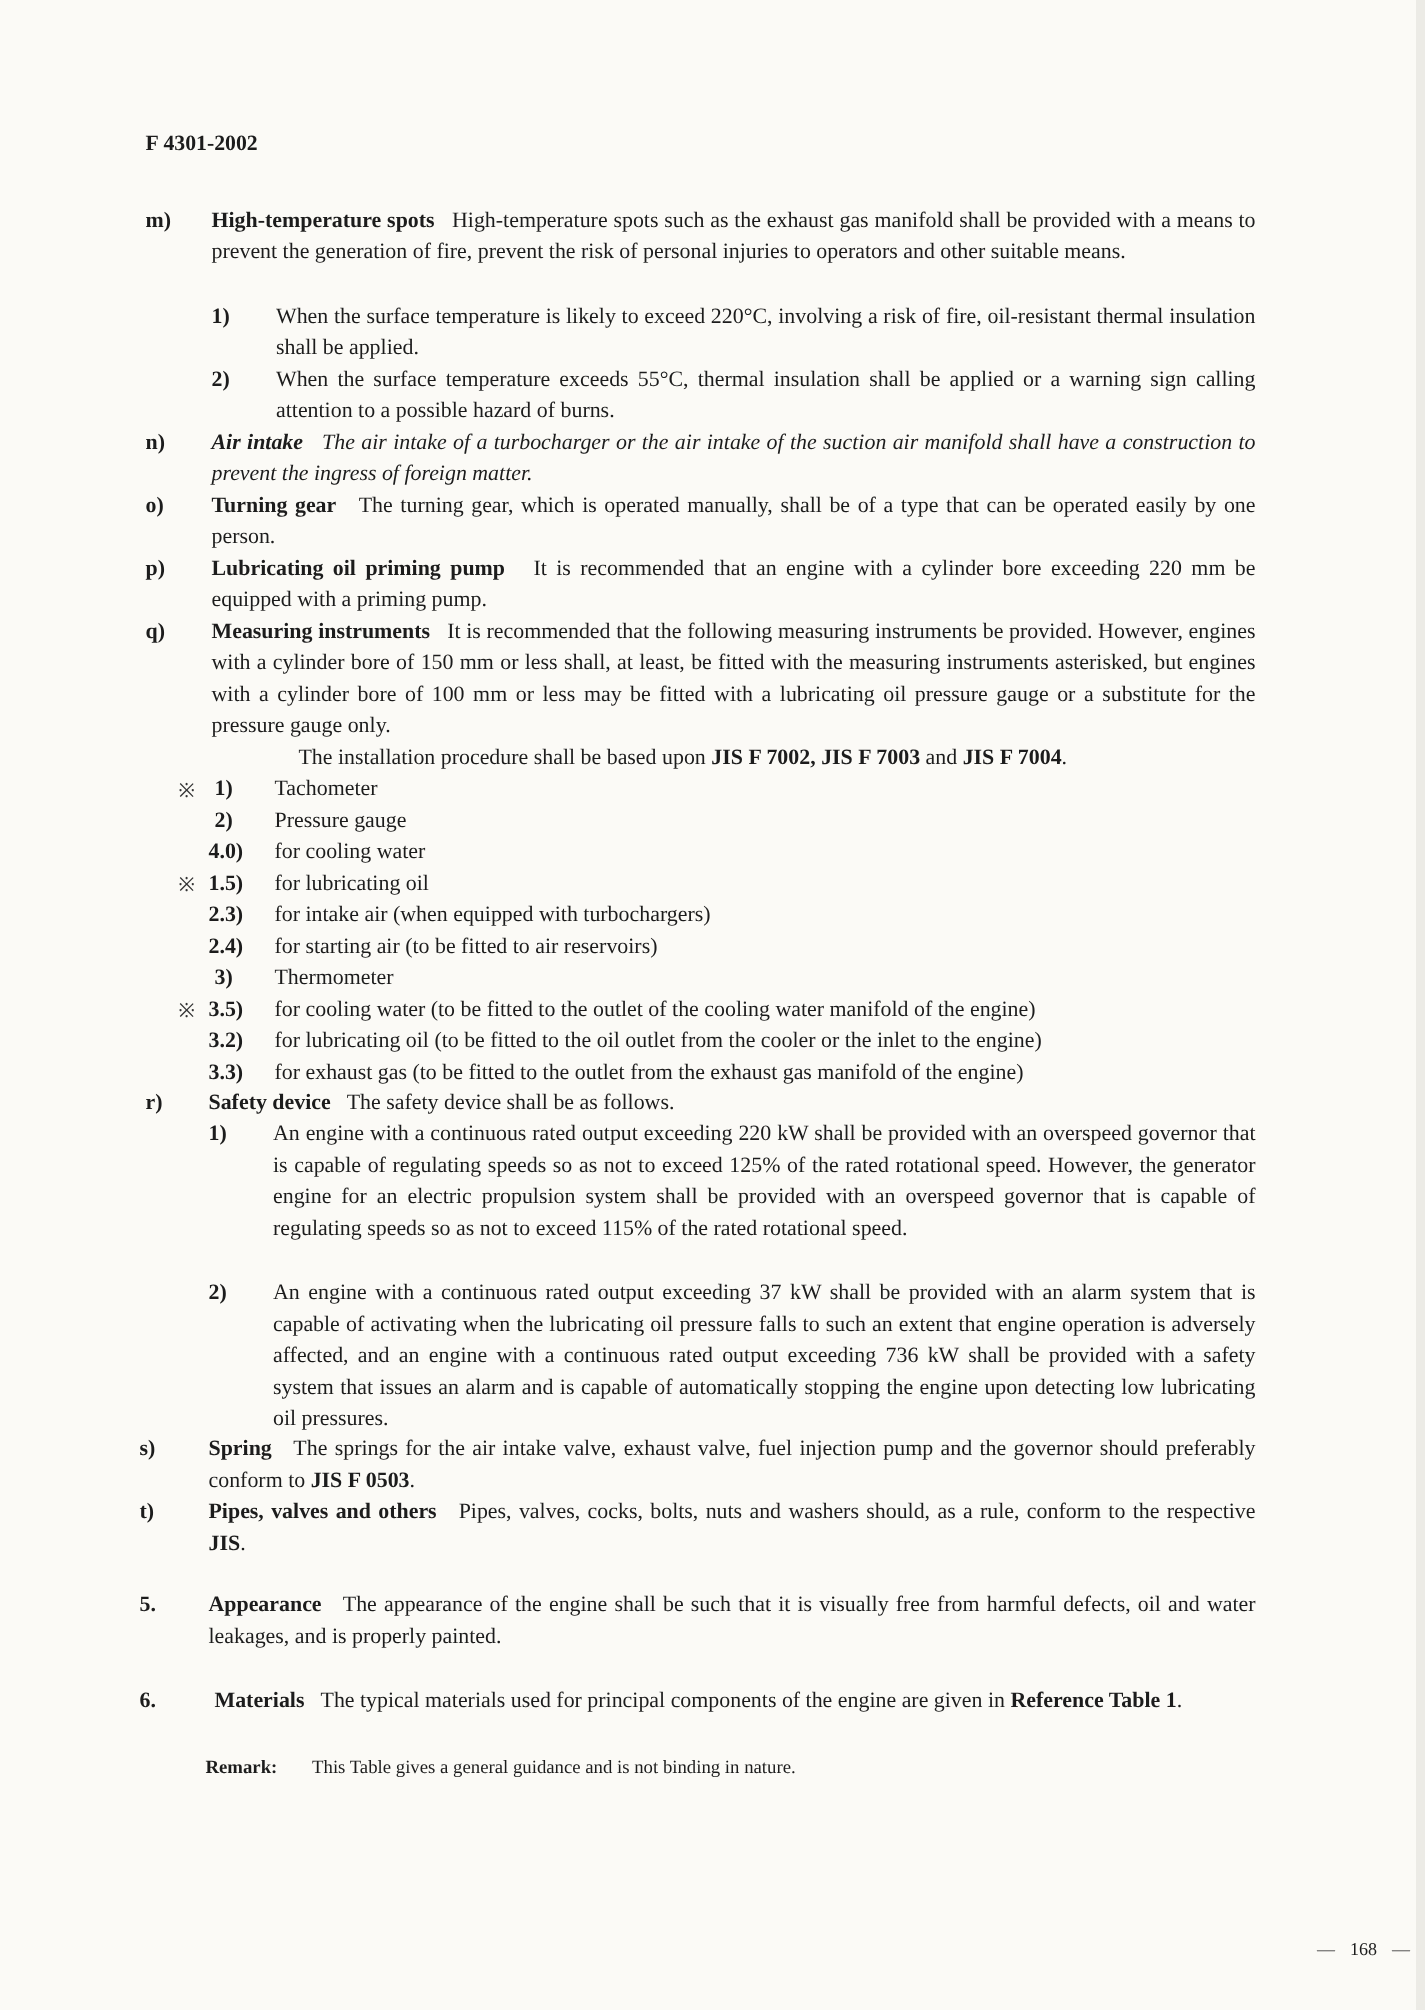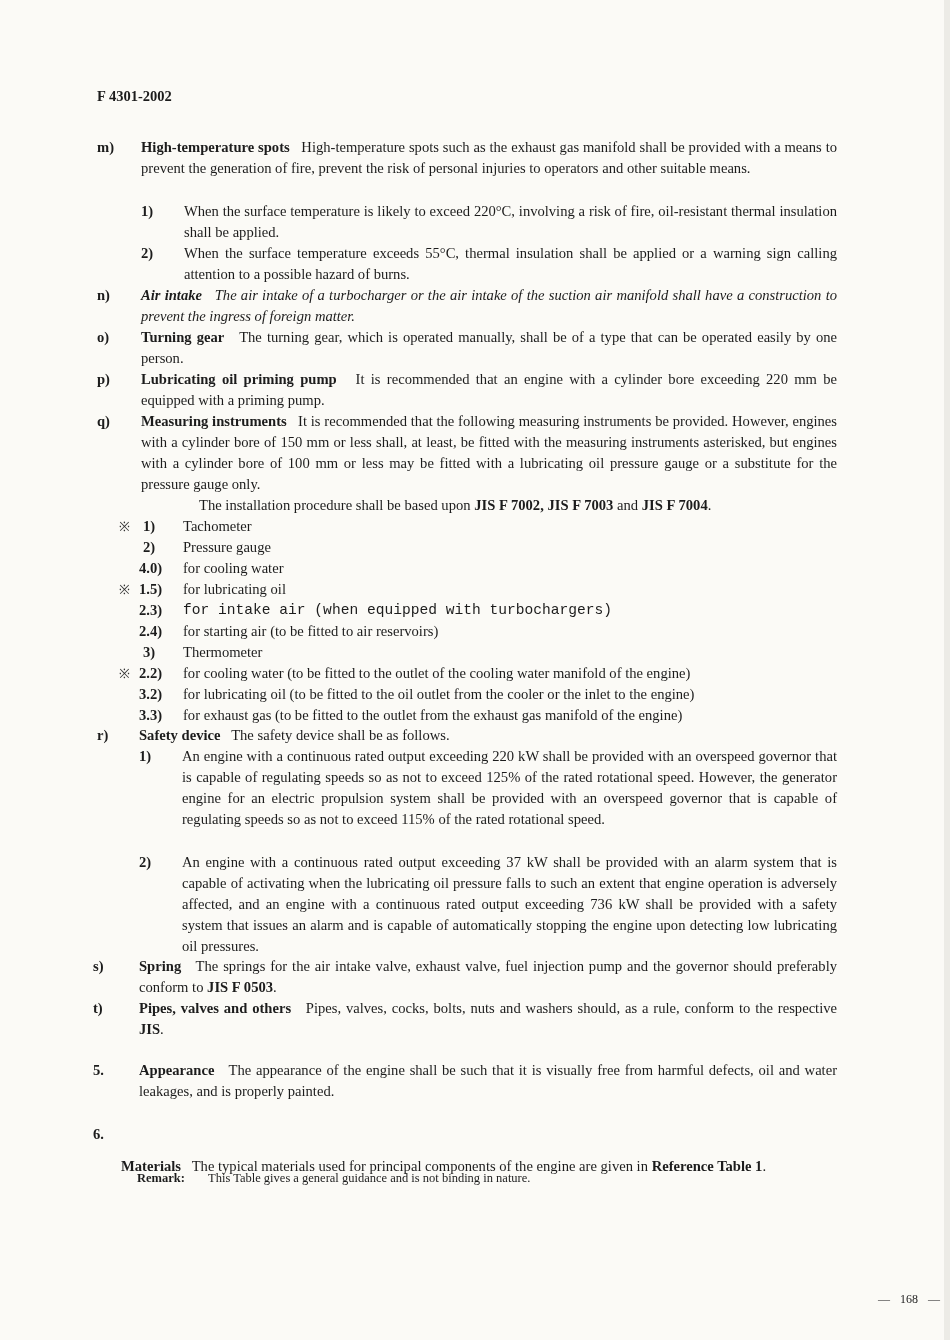--- a/index.html
+++ b/index.html
@@ -83,29 +83,29 @@
         <span class="lbl b" style="left: 143px; top: 126px;">2)</span>
         <span class="lbl" style="left: 183px; top: 126px;">Pressure gauge</span>
         <span class="lbl ast" style="left: 119px; top: 147px;"></span>
         <span class="lbl b" style="left: 139px; top: 147px;">4.0)</span>
         <span class="lbl" style="left: 183px; top: 147px;">for cooling water</span>
         <span class="lbl ast" style="left: 119px; top: 168px;">※</span>
         <span class="lbl b" style="left: 139px; top: 168px;">1.5)</span>
         <span class="lbl" style="left: 183px; top: 168px;">for lubricating oil</span>
         <span class="lbl ast" style="left: 119px; top: 189px;"></span>
         <span class="lbl b" style="left: 139px; top: 189px;">2.3)</span>
-        <span class="lbl" style="left: 183px; top: 189px; font-family: Liberation Mono, monospace;">for intake air (when equipped with turbochargers)</span>
+        <span class="lbl" style="left: 183px; top: 189px;">for intake air (when equipped with turbochargers)</span>
         <span class="lbl ast" style="left: 119px; top: 210px;"></span>
         <span class="lbl b" style="left: 139px; top: 210px;">2.4)</span>
         <span class="lbl" style="left: 183px; top: 210px;">for starting air (to be fitted to air reservoirs)</span>
         <span class="lbl ast" style="left: 119px; top: 231px;"></span>
         <span class="lbl b" style="left: 143px; top: 231px;">3)</span>
         <span class="lbl" style="left: 183px; top: 231px;">Thermometer</span>
         <span class="lbl ast" style="left: 119px; top: 252px;">※</span>
-        <span class="lbl b" style="left: 139px; top: 252px;">2.2)</span>
+        <span class="lbl b" style="left: 139px; top: 252px;">3.5)</span>
         <span class="lbl" style="left: 183px; top: 252px;">for cooling water (to be fitted to the outlet of the cooling water manifold of the engine)</span>
         <span class="lbl ast" style="left: 119px; top: 273px;"></span>
         <span class="lbl b" style="left: 139px; top: 273px;">3.2)</span>
         <span class="lbl" style="left: 183px; top: 273px;">for lubricating oil (to be fitted to the oil outlet from the cooler or the inlet to the engine)</span>
         <span class="lbl ast" style="left: 119px; top: 294px;"></span>
         <span class="lbl b" style="left: 139px; top: 294px;">3.3)</span>
         <span class="lbl" style="left: 183px; top: 294px;">for exhaust gas (to be fitted to the outlet from the exhaust gas manifold of the engine)</span>
       </div>
   </div>
 
@@ -140,21 +140,21 @@
   <div class="blk" style="top:1060px;">
     <span class="lbl b" style="left:93px;top:0;">5.</span>
     <div class="txt" style="left:139px;width:698px;top:0;">
       <span class="b">Appearance</span>&nbsp;&nbsp;
       <span>The appearance of the engine shall be such that it is visually free from harmful defects, oil and water leakages, and is properly painted.</span>
     </div>
   </div>
 
   <div class="blk" style="top:1124px;">
     <span class="lbl b" style="left:93px;top:0;">6.</span>
-    <div class="txt" style="left:121px;width:698px;top:0;margin-top:32px;">
+    <div class="txt" style="left:143px;width:698px;top:0;">
       <span class="b">Materials</span>&nbsp;&nbsp;
       <span>The typical materials used for principal components of the engine are given in </span><span class="b">Reference Table 1</span><span>.</span>
     </div>
     <div class="remark" style="position:absolute;left:137px;top:44px;">
       <span class="b">Remark:</span>
       <span style="margin-left:20px;margin-top:18px;">This Table gives a general guidance and is not binding in nature.</span>
     </div>
   </div>
 
   <div class="footer">

